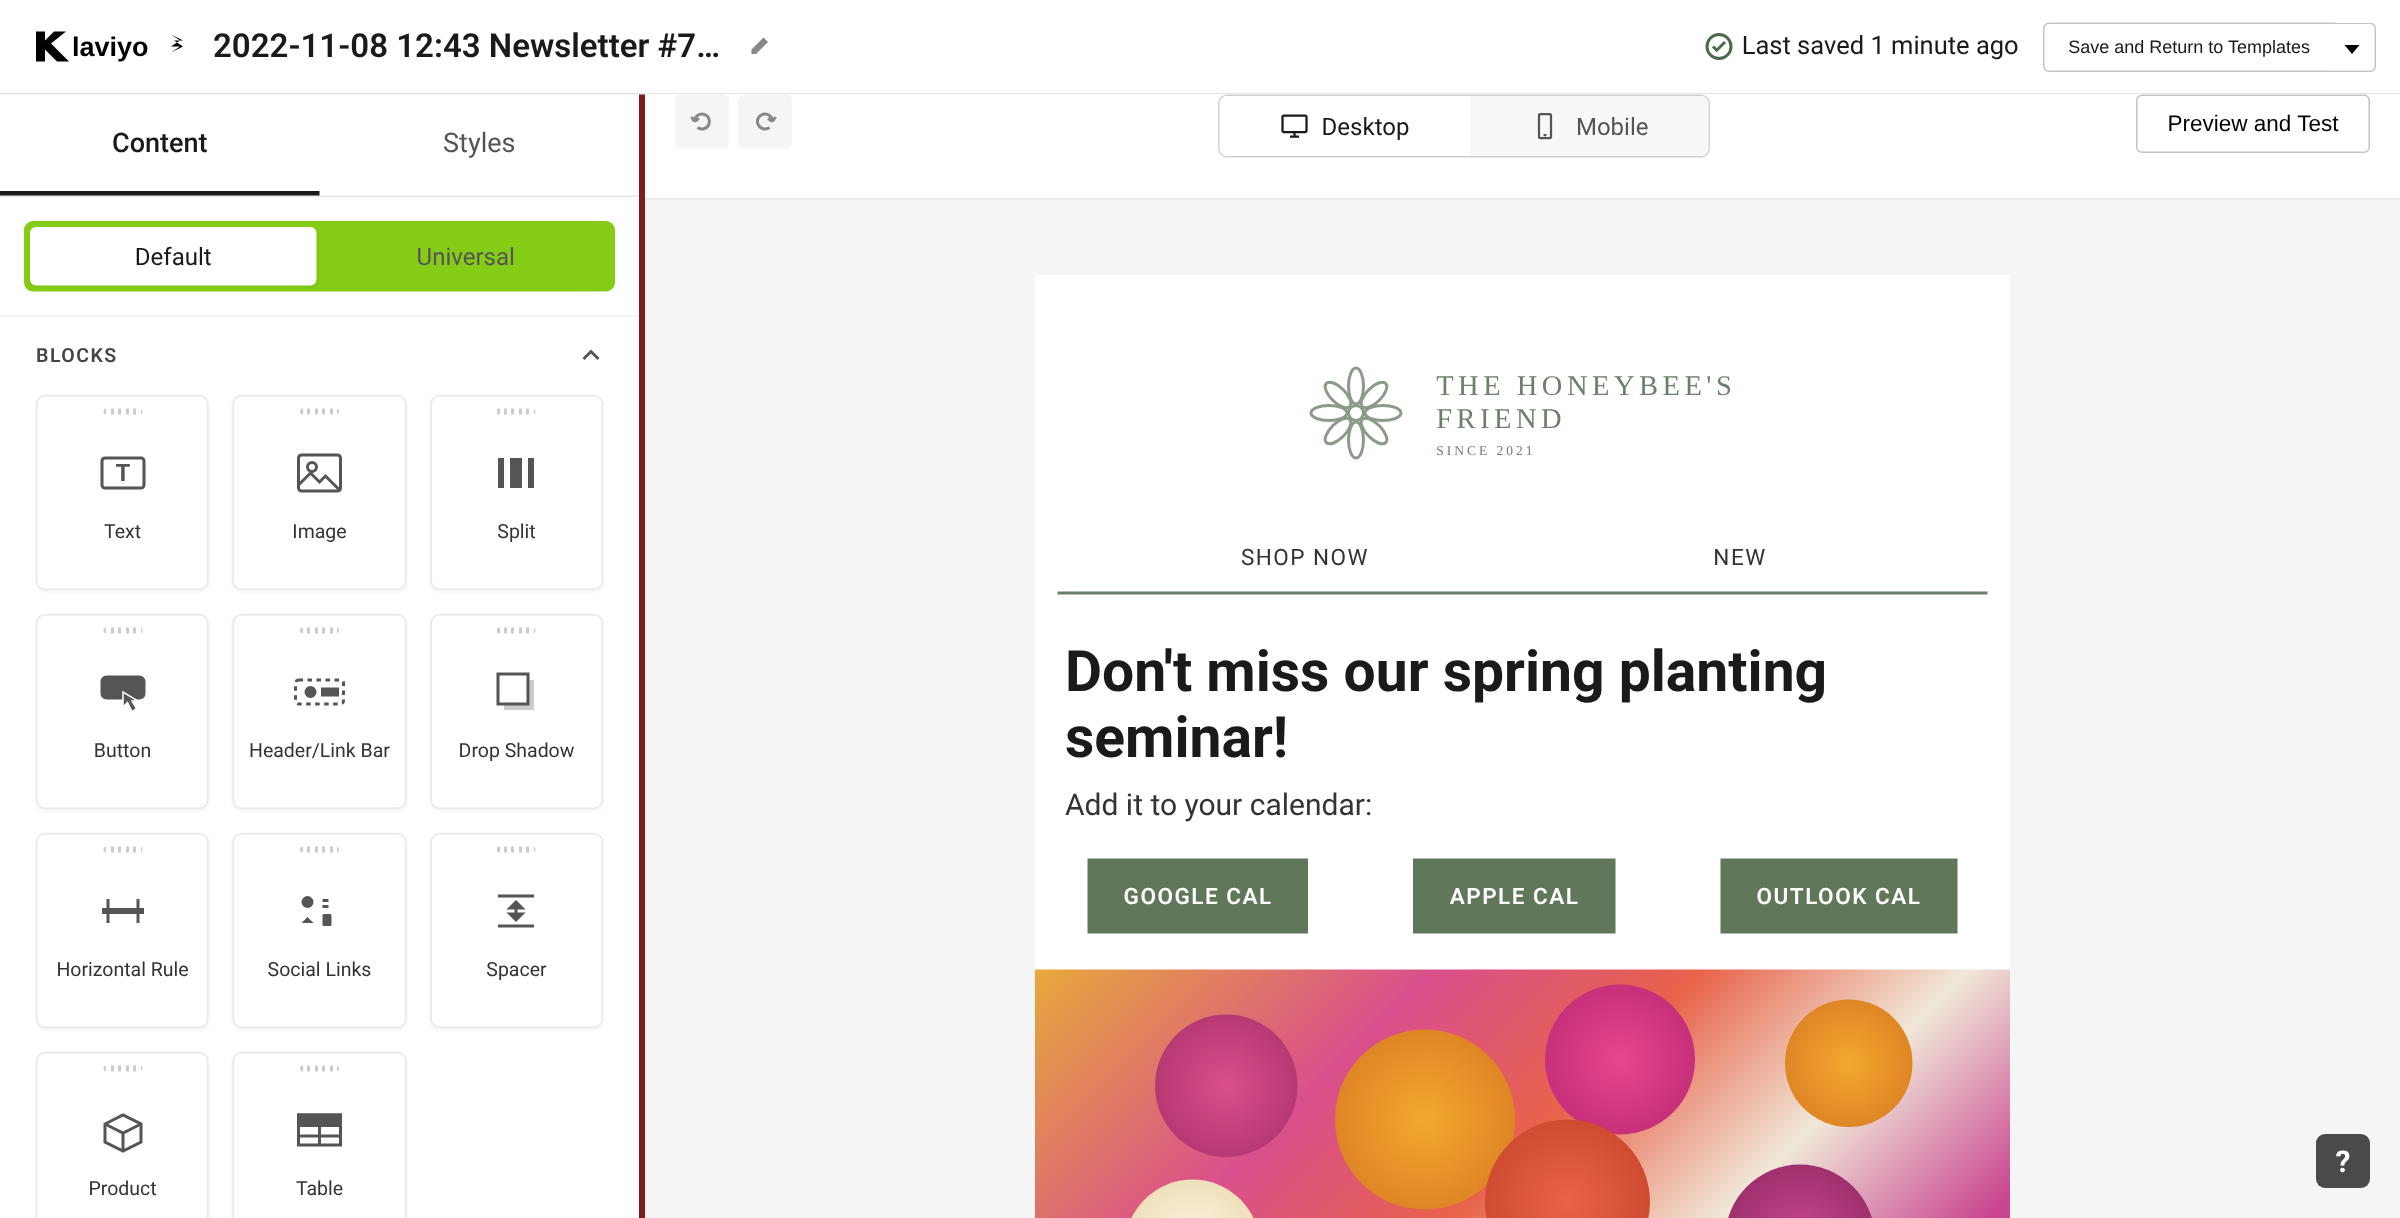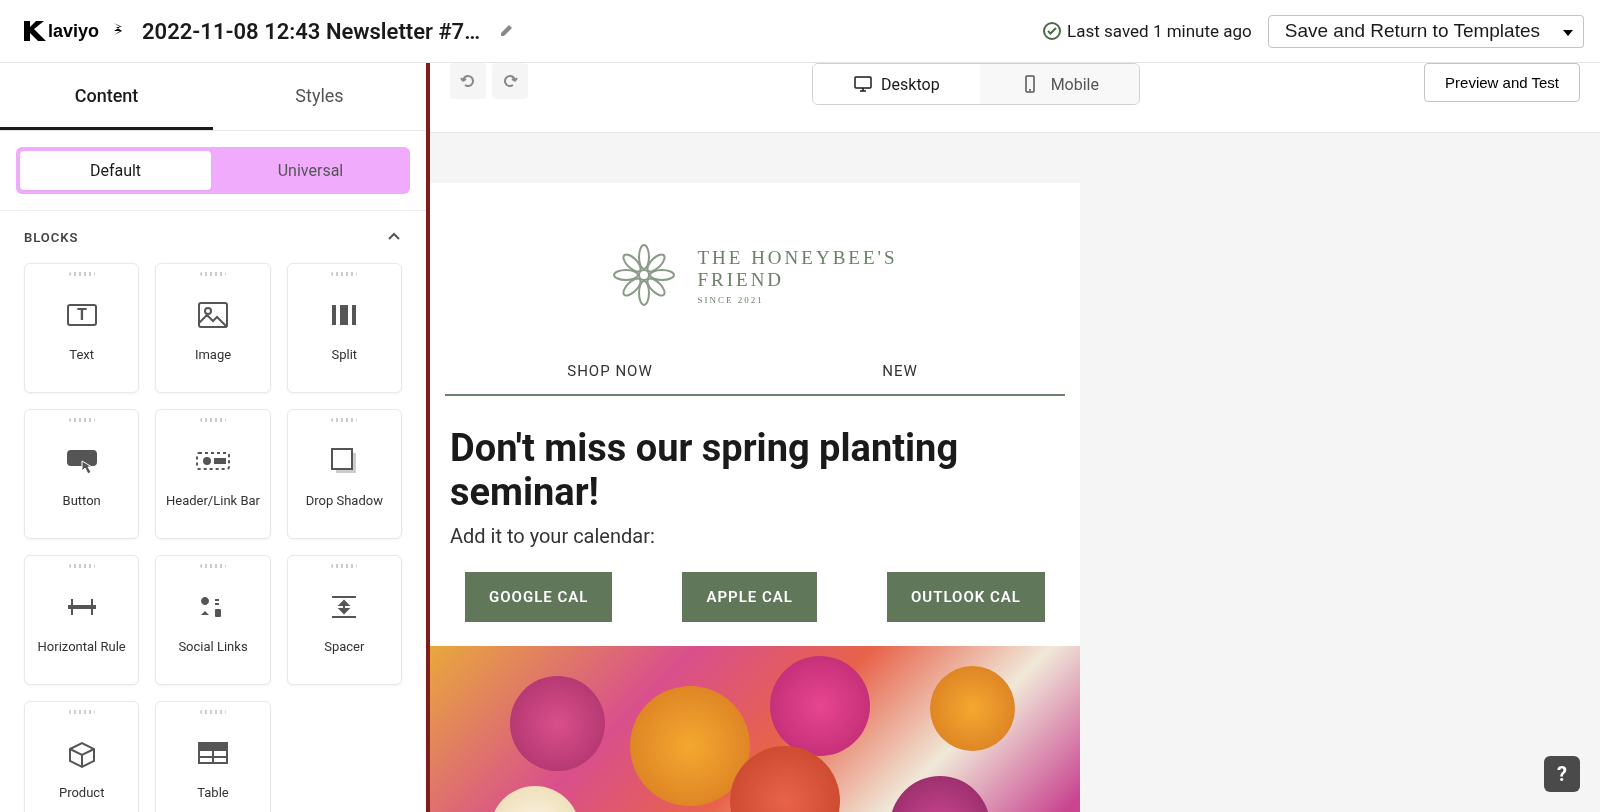--- a/index.html
+++ b/index.html
@@ -62,21 +62,21 @@
     .check-icon {
       width: 20px;
       height: 20px;
       color: #4a6b4a;
     }
     .save-btn {
       background: #fff;
       border: 1px solid #c4c4c4;
       border-radius: 4px;
       padding: 0 16px;
-      font-size: 19px;
+      font-size: 12px;
       color: #1a1a1a;
       cursor: pointer;
     }
     .dropdown-caret {
       background: #fff;
       border: 1px solid #c4c4c4;
       border-left: none;
       border-radius: 0 4px 4px 0;
       padding: 8px 10px;
       cursor: pointer;
@@ -115,21 +115,21 @@
     }
     .sidebar-tab.active {
       border-bottom: 3px solid #1a1a1a;
       color: #1a1a1a;
       font-weight: 500;
     }
     .sub-tabs {
       padding: 16px 24px;
       display: flex;
       gap: 4px;
-      background: #f0abfc;
+      background: #84cc16;
       margin: 16px;
       border-radius: 6px;
       padding: 4px;
     }
     .sub-tab {
       flex: 1;
       text-align: center;
       padding: 10px;
       font-size: 16px;
       color: #555;
@@ -268,20 +268,21 @@
       padding: 10px 20px;
       border-radius: 4px;
       font-size: 15px;
       cursor: pointer;
     }
     .canvas-content {
       flex: 1;
       overflow-y: auto;
       padding: 50px 0;
       display: flex;
+      justify-content: center;
     }
     .email-preview {
       width: 650px;
       background: #fff;
     }
     .email-logo {
       display: flex;
       align-items: center;
       justify-content: center;
       gap: 20px;

